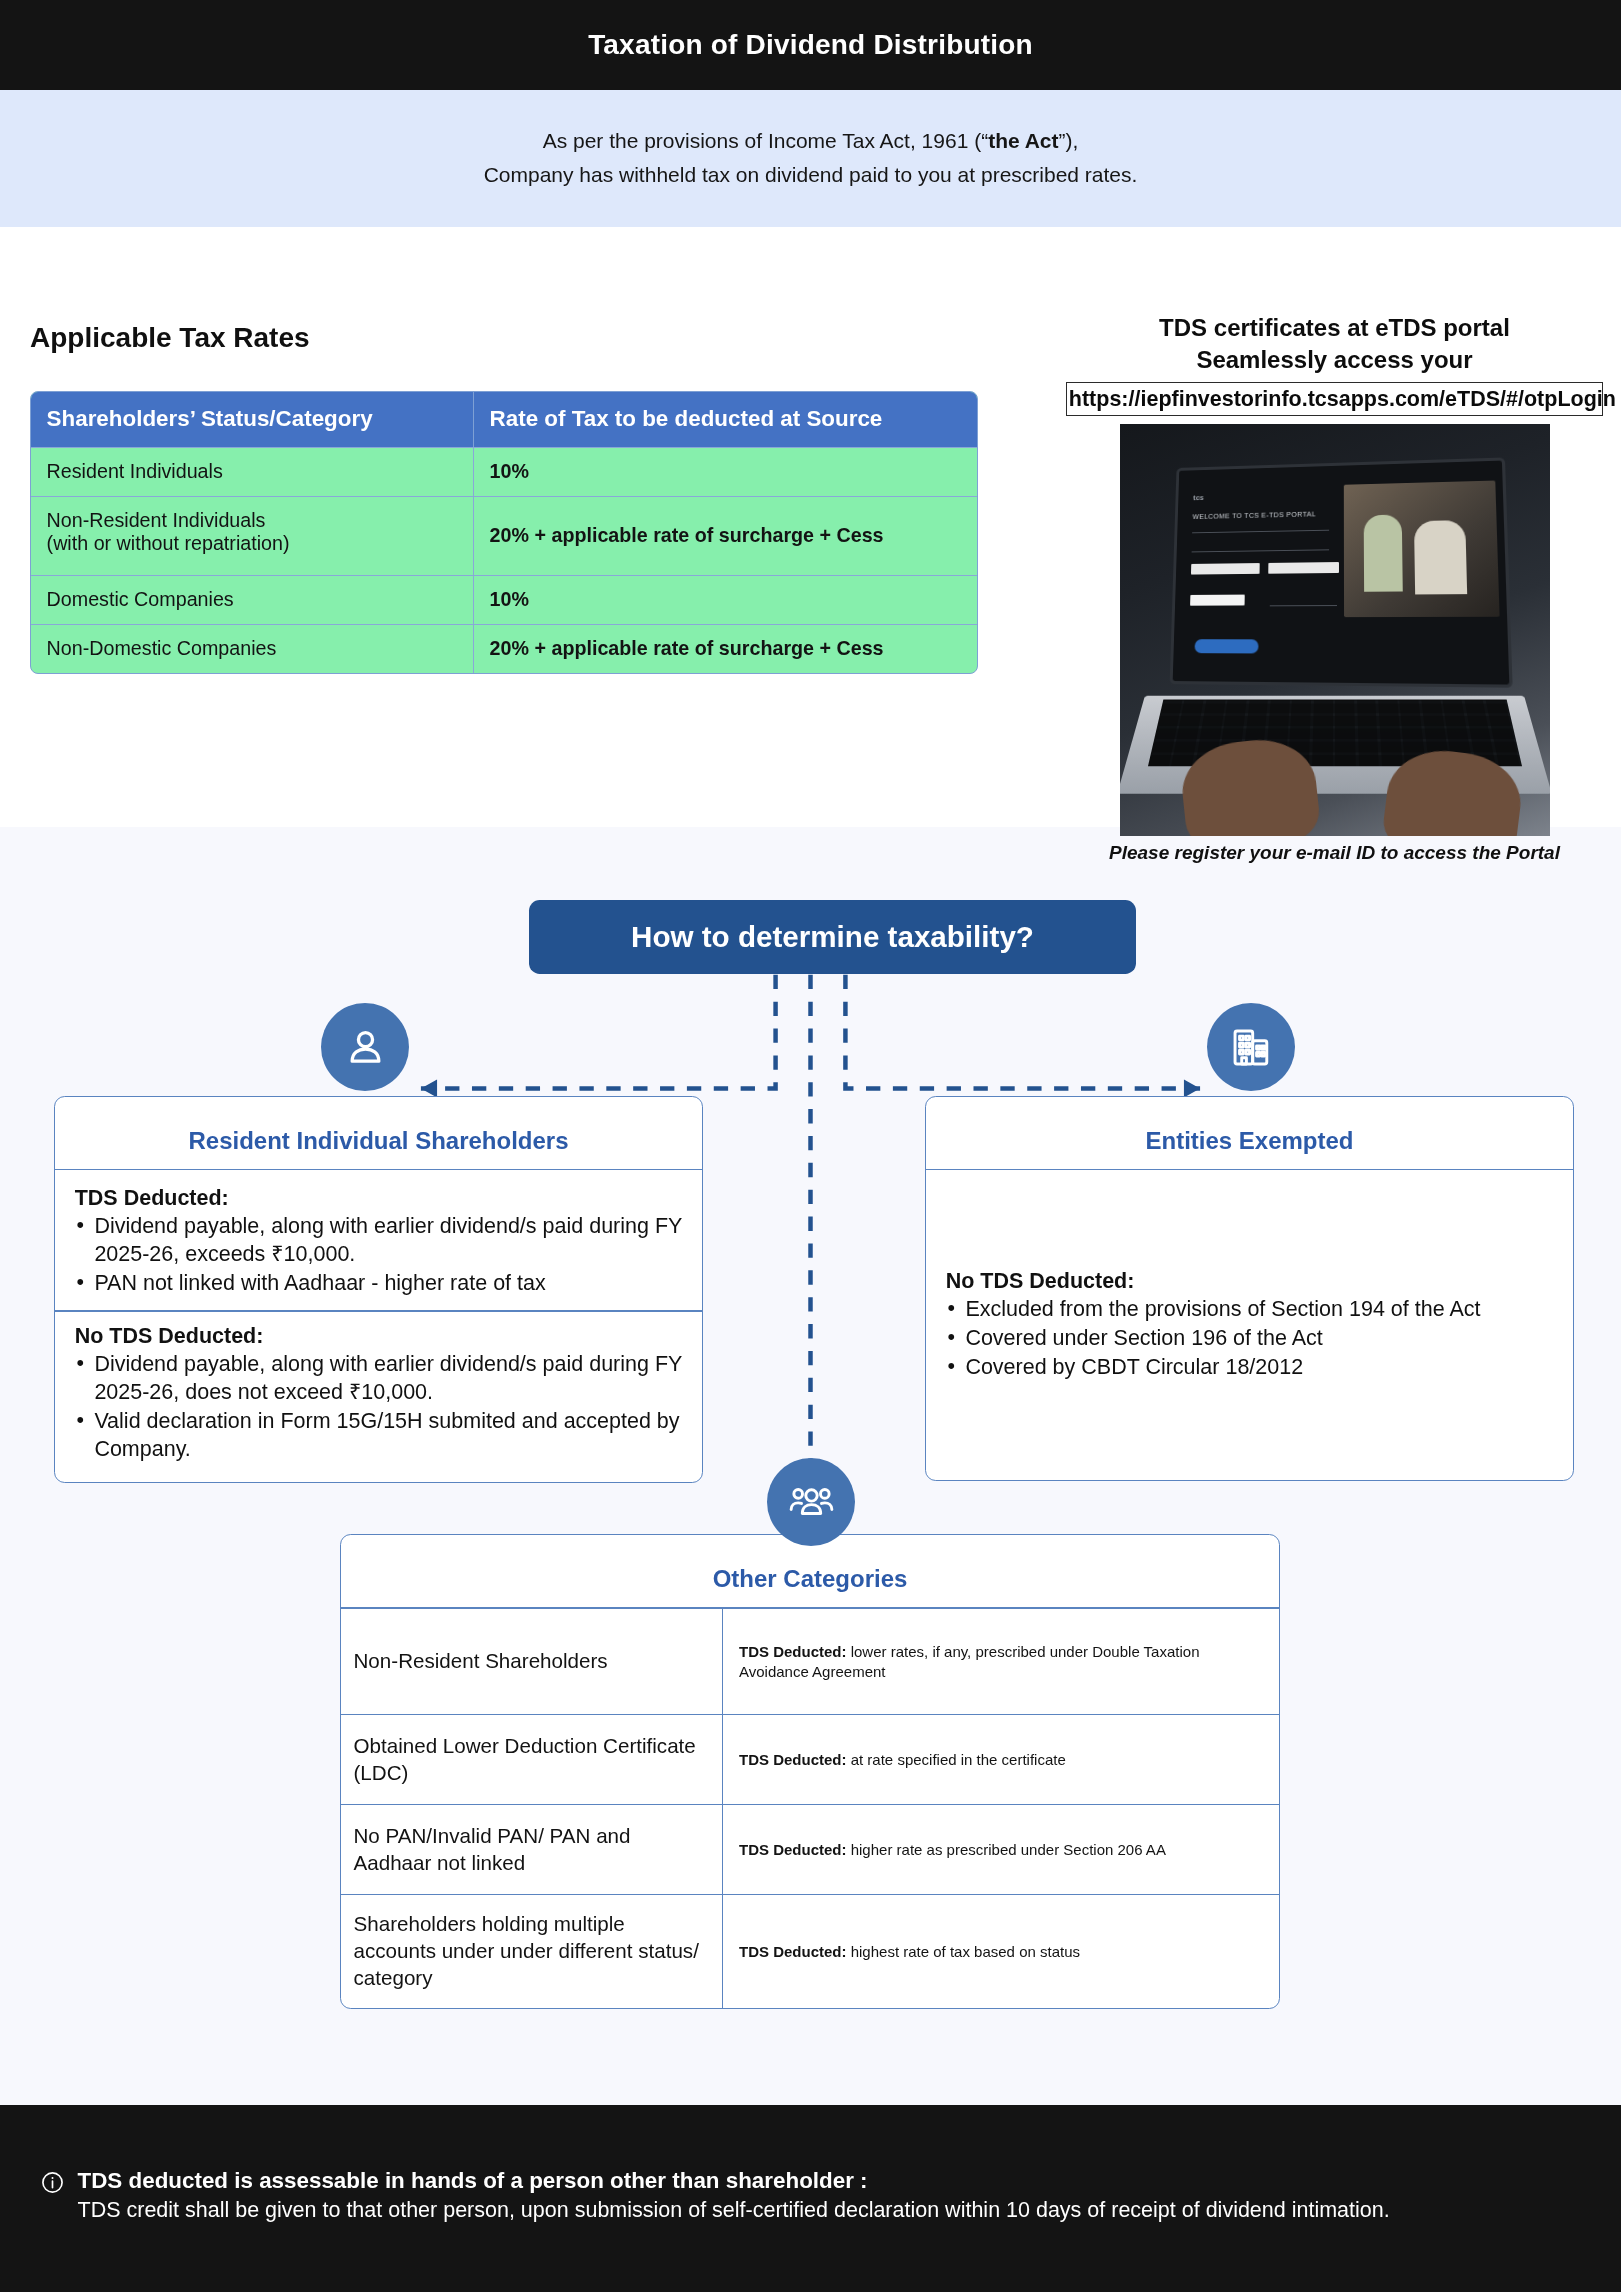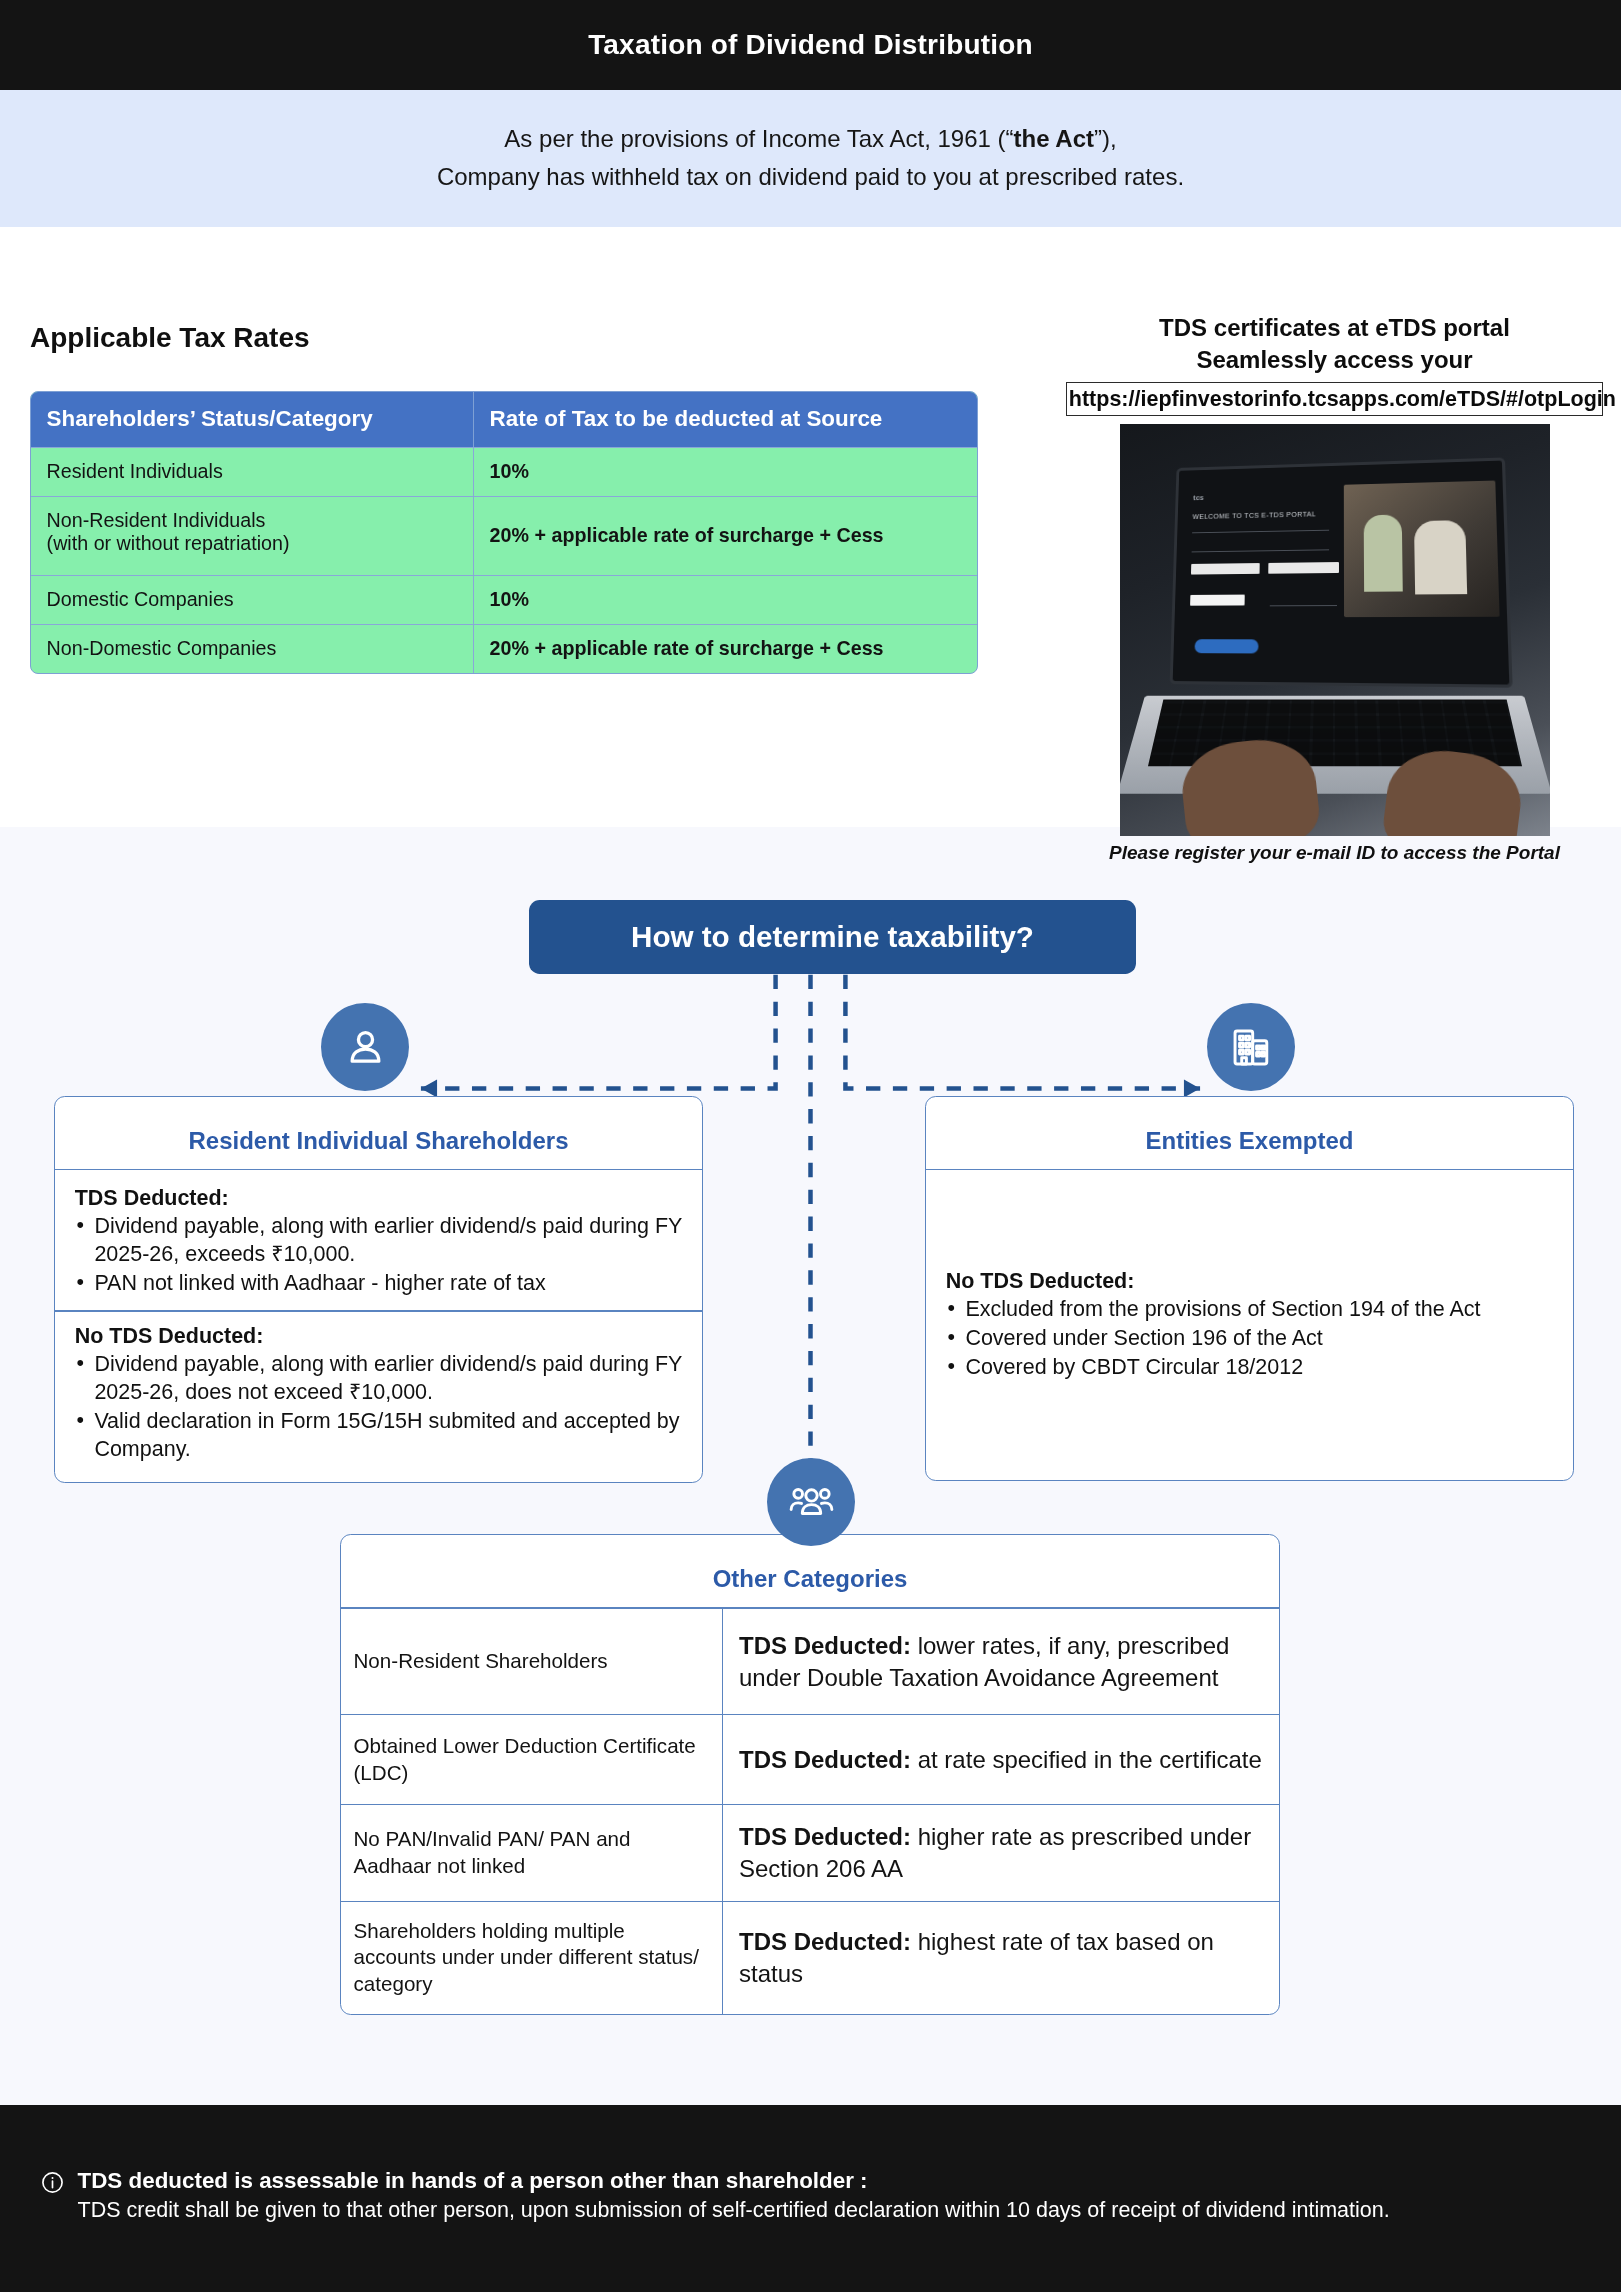--- a/index.html
+++ b/index.html
@@ -16,21 +16,21 @@
     background:#141414; display:flex; align-items:center; justify-content:center;
   }
   .title-bar .t{
     color:#ffffff; font-size:28px; font-weight:bold; letter-spacing:0.2px;
   }
   .subtitle-bar{
     position:absolute; left:0; top:90px; width:1621px; height:137px;
     background:#DEE8FB; display:flex; flex-direction:column;
     align-items:center; justify-content:center; gap:5.4px;
   }
-  .subtitle-bar .s{ font-size:24px; color:#161616; line-height:1.35; text-align:center;}
+  .subtitle-bar .s{ font-size:21px; color:#161616; line-height:1.35; text-align:center;}
   
   .white-zone{
     position:absolute; left:0; top:227px; width:1621px; height:600px; background:#ffffff;
   }
   .lightblue-zone{
     position:absolute; left:0; top:827px; width:1621px; height:1278px; background:#F7F8FD;
   }
   
   .rates-h{
     position:absolute; left:30px; top:322px; font-size:28px; font-weight:bold; color:#101010;
@@ -136,21 +136,21 @@
   .oc{
     position:absolute; left:340px; top:1534px; width:940px;
     background:#fff; border:1.4px solid #5A84C0; border-radius:10.7px; overflow:hidden;
   }
   .oc-h{ text-align:center; font-size:24px; font-weight:bold; color:#2C5AA8; padding:30px 9px 14.3px;
          border-bottom:1.3px solid #5A84C0;}
   .oc-row{ display:flex; border-top:1.1px solid #5A84C0; }
   .oc-row:first-of-type{ border-top:none; }
   .oc-l{ width:382px; flex:0 0 382px; border-right:1.1px solid #5A84C0; padding:16px 14.3px 16px 12.5px;
          font-size:20.6px; color:#131313; line-height:1.30; display:flex; align-items:center;}
-  .oc-r{ flex:1; padding:16px 16px; font-size:24px; color:#131313; line-height:1.32; display:flex; align-items:center;}
+  .oc-r{ flex:1; padding:16px 16px; font-size:15px; color:#131313; line-height:1.32; display:flex; align-items:center;}
   .oc-r b{ font-weight:bold; }
   
   .footer{
     position:absolute; left:0; top:2105px; width:1621px; height:188px; background:#141414;
     padding:61px 0 0 40px;
   }
   .footer .row{ display:flex; gap:12.5px; }
   .footer .i-ico{ flex:0 0 25px; margin-top:3.6px; }
   .footer .l1{ color:#fff; font-size:22.4px; font-weight:bold; line-height:1.35; }
   .footer .l2{ color:#fff; font-size:21.5px; line-height:1.38; }

